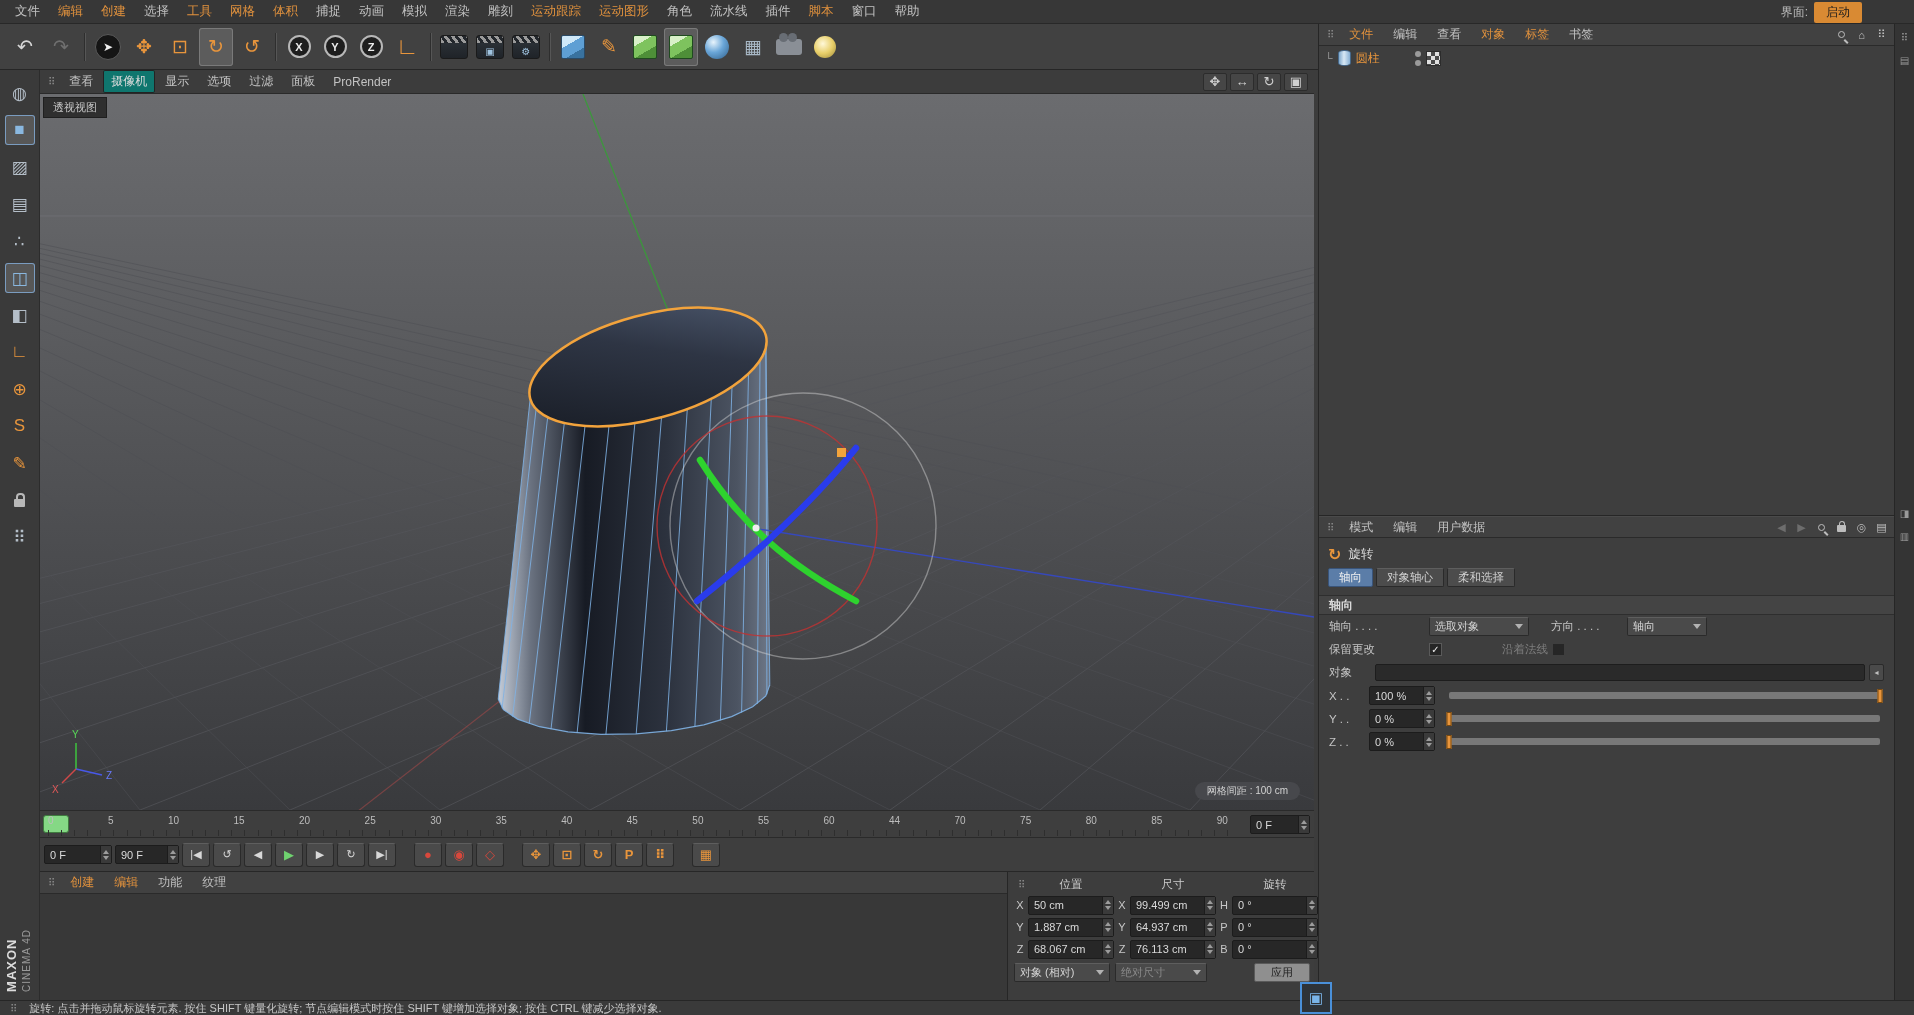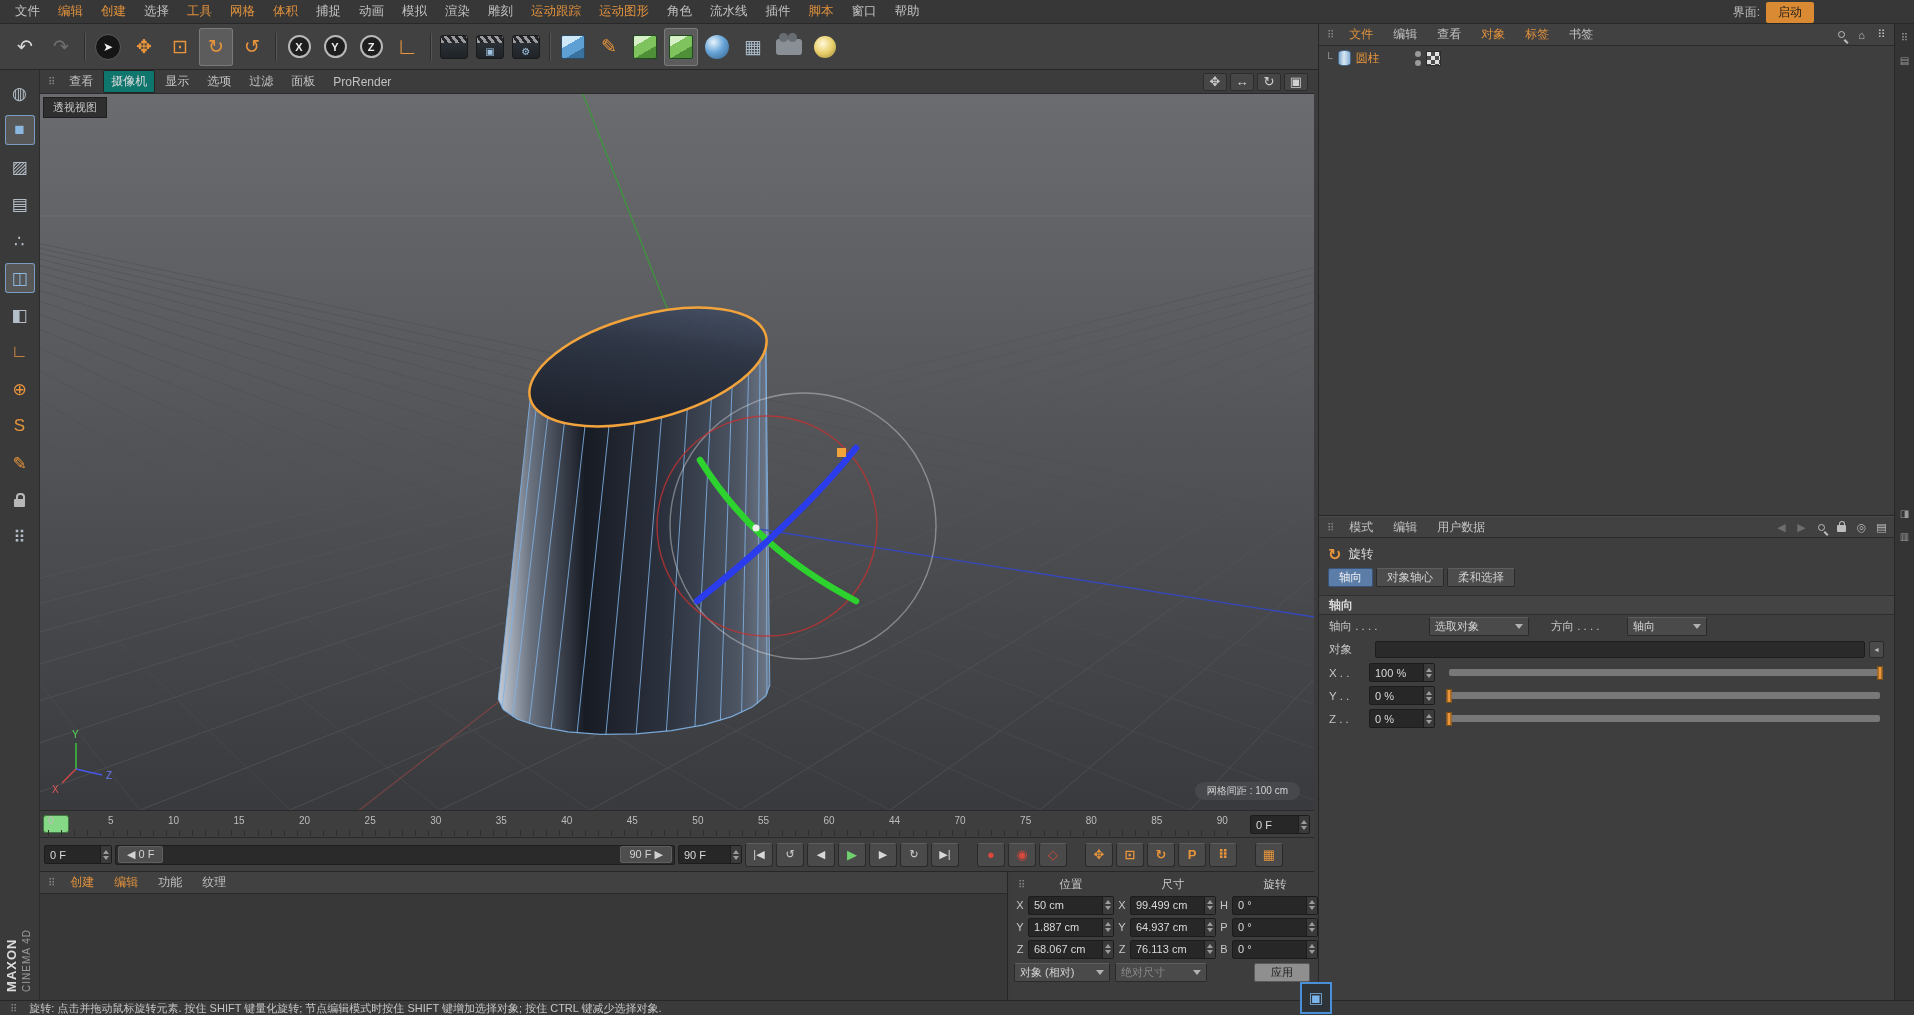--- a/index.html
+++ b/index.html
@@ -4,21 +4,21 @@
 <style>
   *{margin:0;padding:0;box-sizing:border-box;font-family:"Liberation Sans","DejaVu Sans",sans-serif;}
   html,body{background:#2b2b2b;}
   #app{position:relative;width:1914px;height:1015px;background:#3c3c3c;overflow:hidden;color:#c8c8c8;}
   .abs{position:absolute;}
 
   
   #menubar{position:absolute;left:0;top:0;width:1914px;height:24px;background:#373737;border-bottom:1px solid #282828;display:flex;align-items:center;padding:0 6px;font-size:12.5px;}
   .menu-item{padding:3px 9px;color:#c2c2c2;white-space:nowrap;}
   .menu-item.accent{color:#e0913d;}
-  #iface{margin-left:auto;margin-right:100px;display:flex;align-items:center;gap:6px;font-size:12px;color:#b8b8b8;}
+  #iface{margin-left:auto;margin-right:52px;display:flex;align-items:center;gap:6px;font-size:12px;color:#b8b8b8;}
   #iface-value{background:#d98a33;color:#1d1d1d;padding:2px 12px;border-radius:2px;}
 
   
   #toolbar{position:absolute;left:0;top:24px;width:1914px;height:46px;background:#414141;border-bottom:1px solid #262626;display:flex;align-items:center;padding:0 8px;gap:2px;}
   .tbtn{width:34px;height:38px;display:flex;align-items:center;justify-content:center;border-radius:3px;}
   .tbtn .tglyph{font-size:19px;color:#cfcfcf;display:flex;align-items:center;justify-content:center;}
   .tbtn.active{background:#5c5c5c;box-shadow:inset 0 0 0 1px #7a7a7a;}
   .tbtn.sep{width:9px;}
   .tbtn.sep::after{content:"";width:1px;height:28px;background:#2e2e2e;box-shadow:1px 0 0 #565656;}
   .tbtn.glyph-orange .tglyph{color:#e8953c;}
@@ -550,24 +550,20 @@
       <span class="val">0 F</span>
       <span class="stepper"></span>
     </div>
   </div>
 
   <div id="transport">
     <span class="spin w68">
       <span class="val">0 F</span>
       <span class="stepper"></span>
     </span>
-    <div id="range-slider">
-      <span class="range-handle">◀ 0 F</span>
-      <span class="range-handle">90 F ▶</span>
-    </div>
     <span class="spin w64">
       <span class="val">90 F</span>
       <span class="stepper"></span>
     </span>
     <div style="display:contents">
       
     
         <div class="trbtn">
           <span class="trglyph">|◀</span>
         </div>
@@ -847,20 +843,26 @@
             <span>选取对象</span>
             <i class="caret"></i>
           </span>
         <span class="am-label w70 ml18">方向 . . . .</span>
         <span class="dropdown dd-dir">
             <span>轴向</span>
             <i class="caret"></i>
           </span>
       </div>
       <div class="am-row">
+        <span class="am-label w92">保留更改</span>
+        <span class="checkbox">✓</span>
+        <span class="am-label dim ml56">沿着法线</span>
+        <span class="checkbox dim"></span>
+      </div>
+      <div class="am-row">
         <span class="am-label w40">对象</span>
         <span class="obj-field"></span>
         <span class="field-btn">◂</span>
       </div>
       <div>
 
           <div class="am-row">
             <span class="am-label slab">X . .</span>
             <span class="spin small">
               <span class="val">100 %</span>

